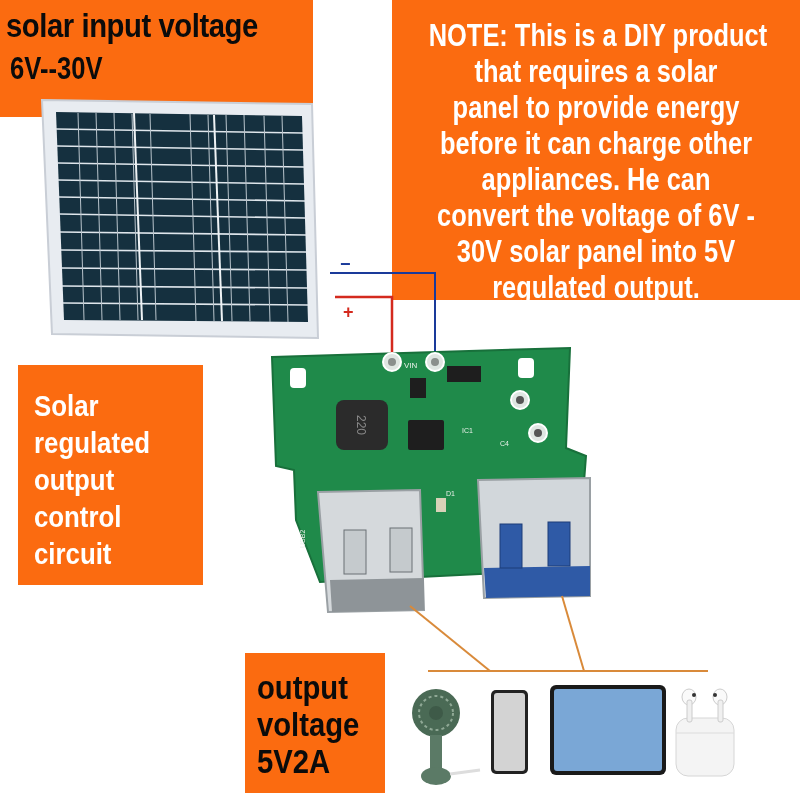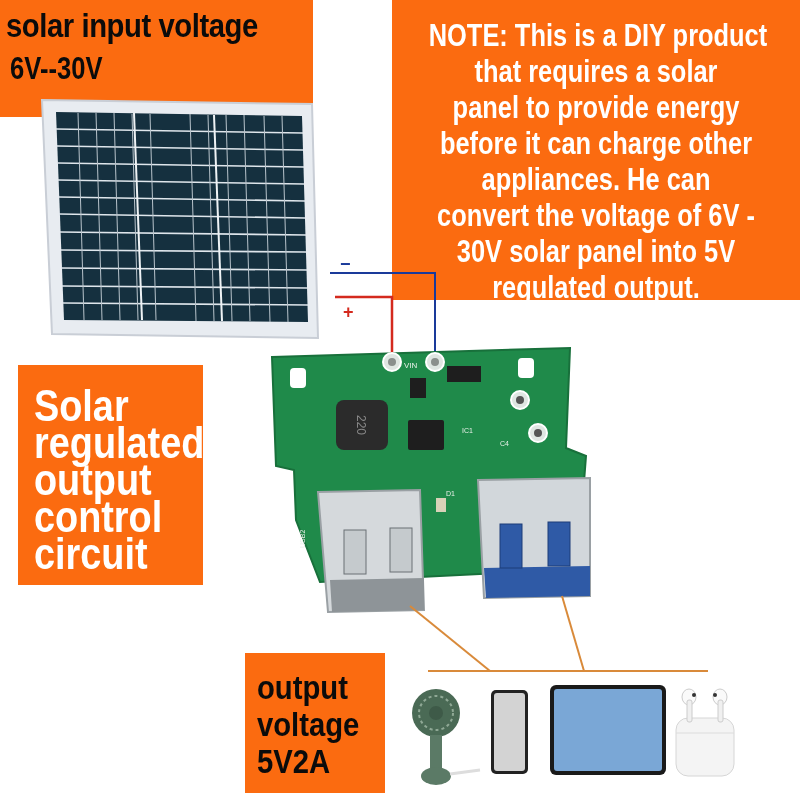--- a/index.html
+++ b/index.html
@@ -6,21 +6,21 @@
   body{width:800px;height:800px;position:relative;overflow:hidden;font-family:"Liberation Sans", "DejaVu Sans", sans-serif;}
   .box{position:absolute;background:#fb6b10;box-sizing:border-box;}
   .condensed{font-weight:bold;display:block;transform-origin:left top;white-space:nowrap;}
   #title-box{left:0;top:0;width:313px;height:117px;}
   #title-box .l1{position:absolute;left:6px;top:6px;font-size:34px;color:#0b0b0b;transform:scaleX(0.86);letter-spacing:-0.5px;}
   #title-box .l2{position:absolute;left:10px;top:50px;font-size:32px;color:#0b0b0b;transform:scaleX(0.8);}
   #note-box{left:392px;top:0;width:408px;height:300px;}
   #note-box .txt{position:absolute;left:0;top:18px;width:408px;text-align:center;color:#fff;font-weight:bold;font-size:31px;line-height:36px;}
   #note-box .txt span{display:block;transform:scaleX(0.82);transform-origin:center;white-space:nowrap;}
   #circuit-box{left:18px;top:365px;width:185px;height:220px;}
-  #circuit-box .txt{position:absolute;left:16px;top:22px;color:#fff;font-weight:bold;font-size:44px;line-height:37px;}
+  #circuit-box .txt{position:absolute;left:16px;top:22px;color:#fff;font-weight:bold;font-size:30px;line-height:37px;}
   #circuit-box .txt span{display:block;transform:scaleX(0.86);transform-origin:left;white-space:nowrap;}
   #output-box{left:245px;top:653px;width:140px;height:140px;}
   #output-box .txt{position:absolute;left:12px;top:16px;color:#0b0b0b;font-weight:bold;font-size:34px;line-height:37px;}
   #output-box .txt span{display:block;transform:scaleX(0.86);transform-origin:left;white-space:nowrap;}
   .svgwrap{position:absolute;left:0;top:0;}
 </style>
 </head>
 <body>
 
 <div class="box" id="title-box">

